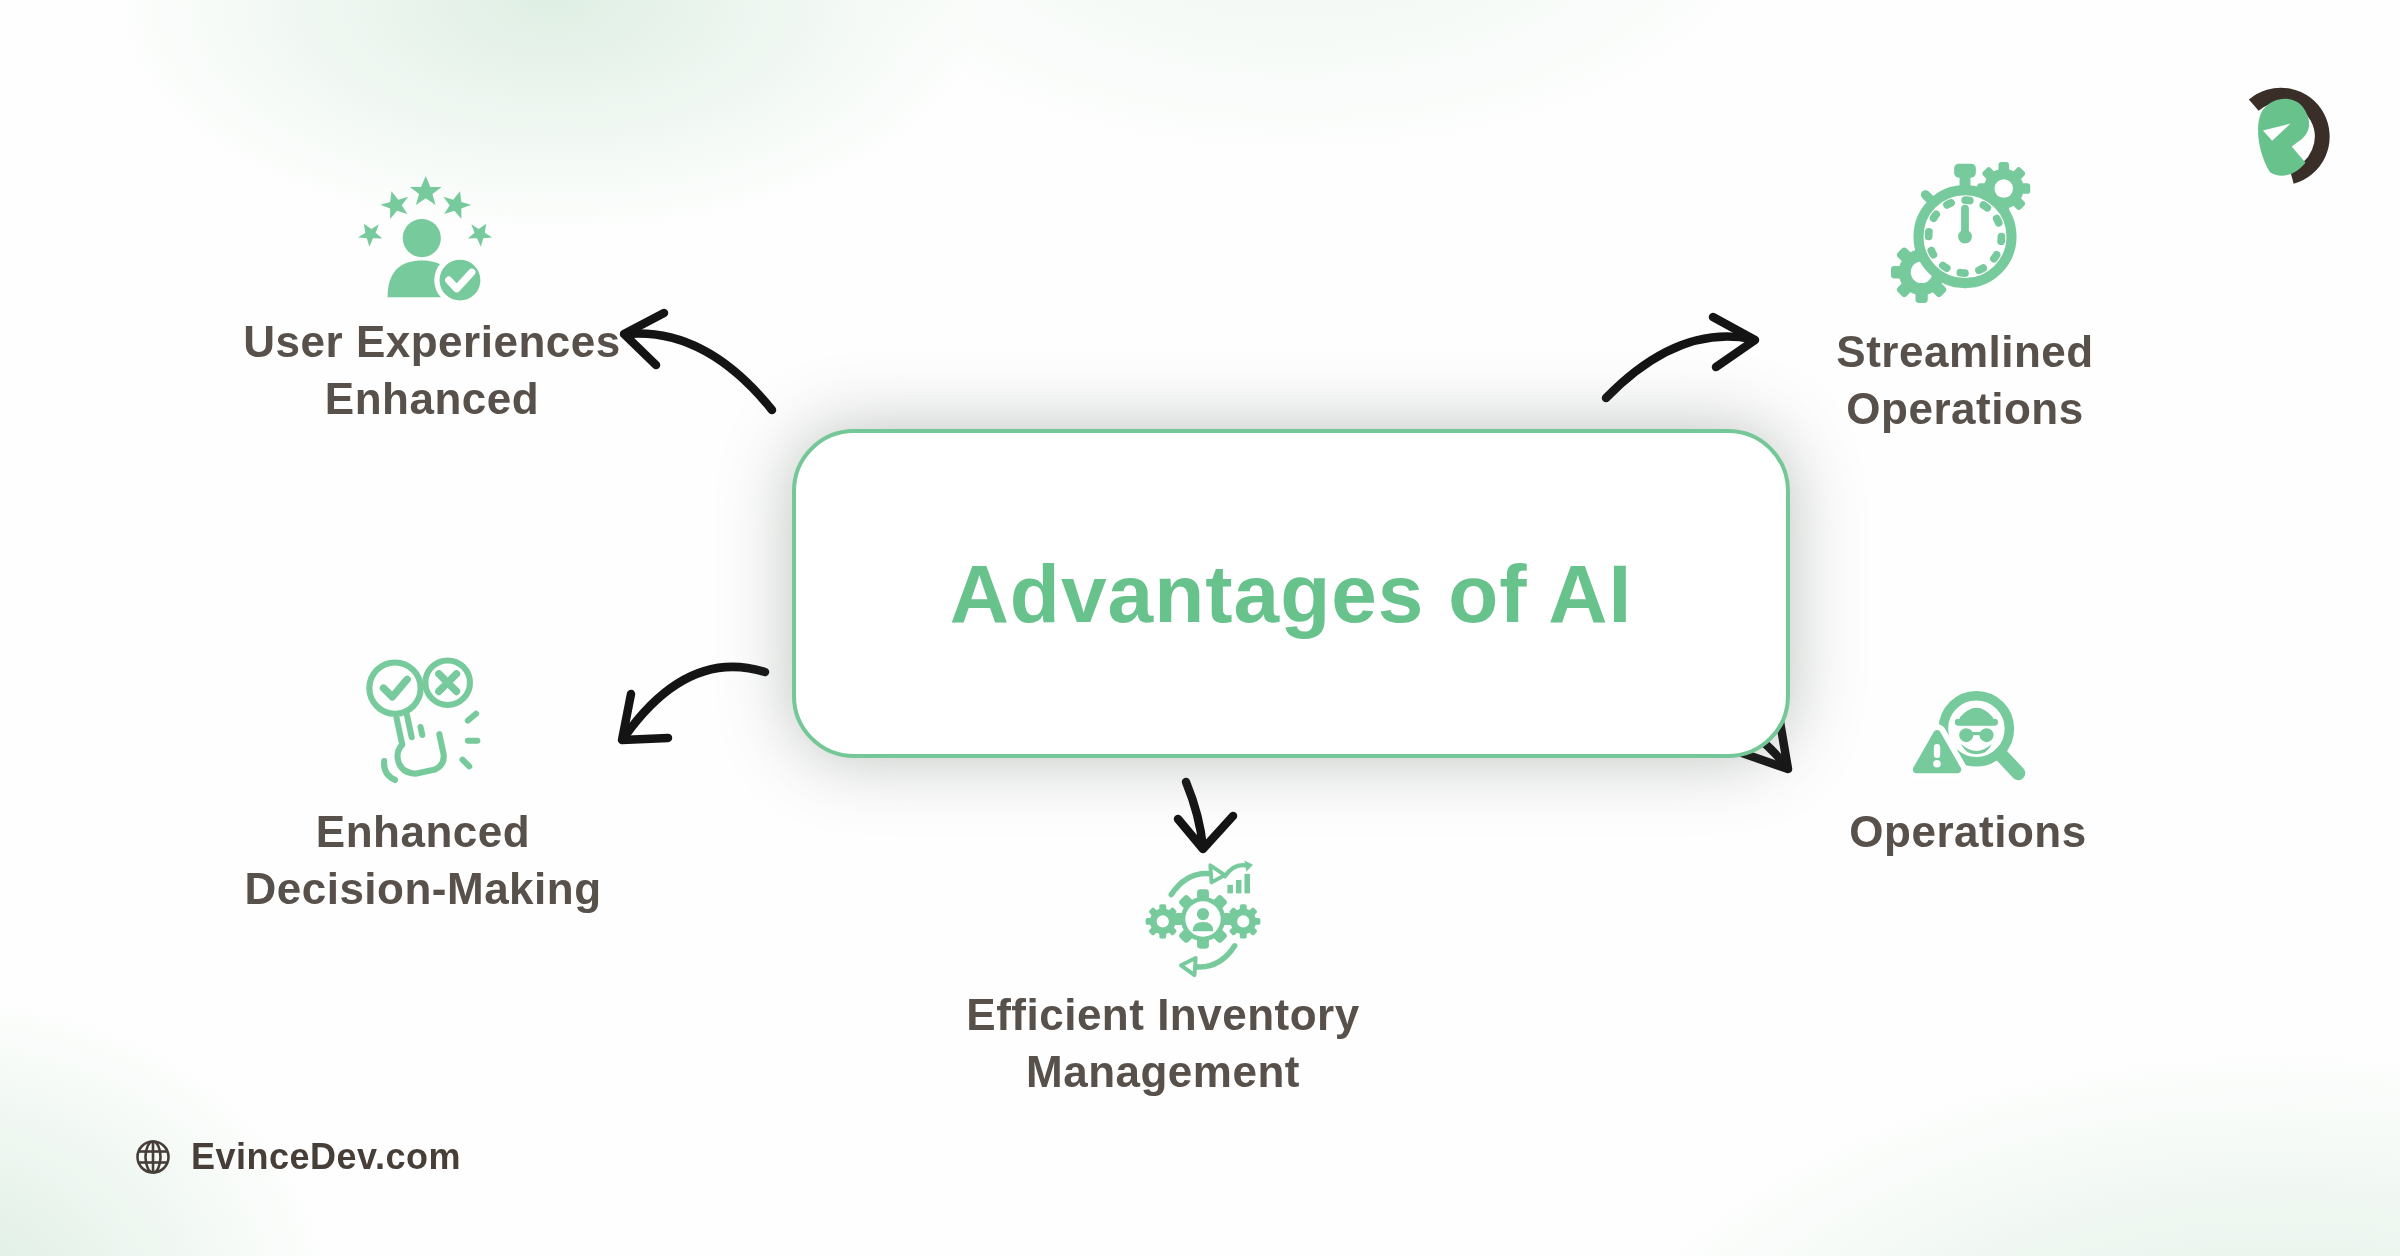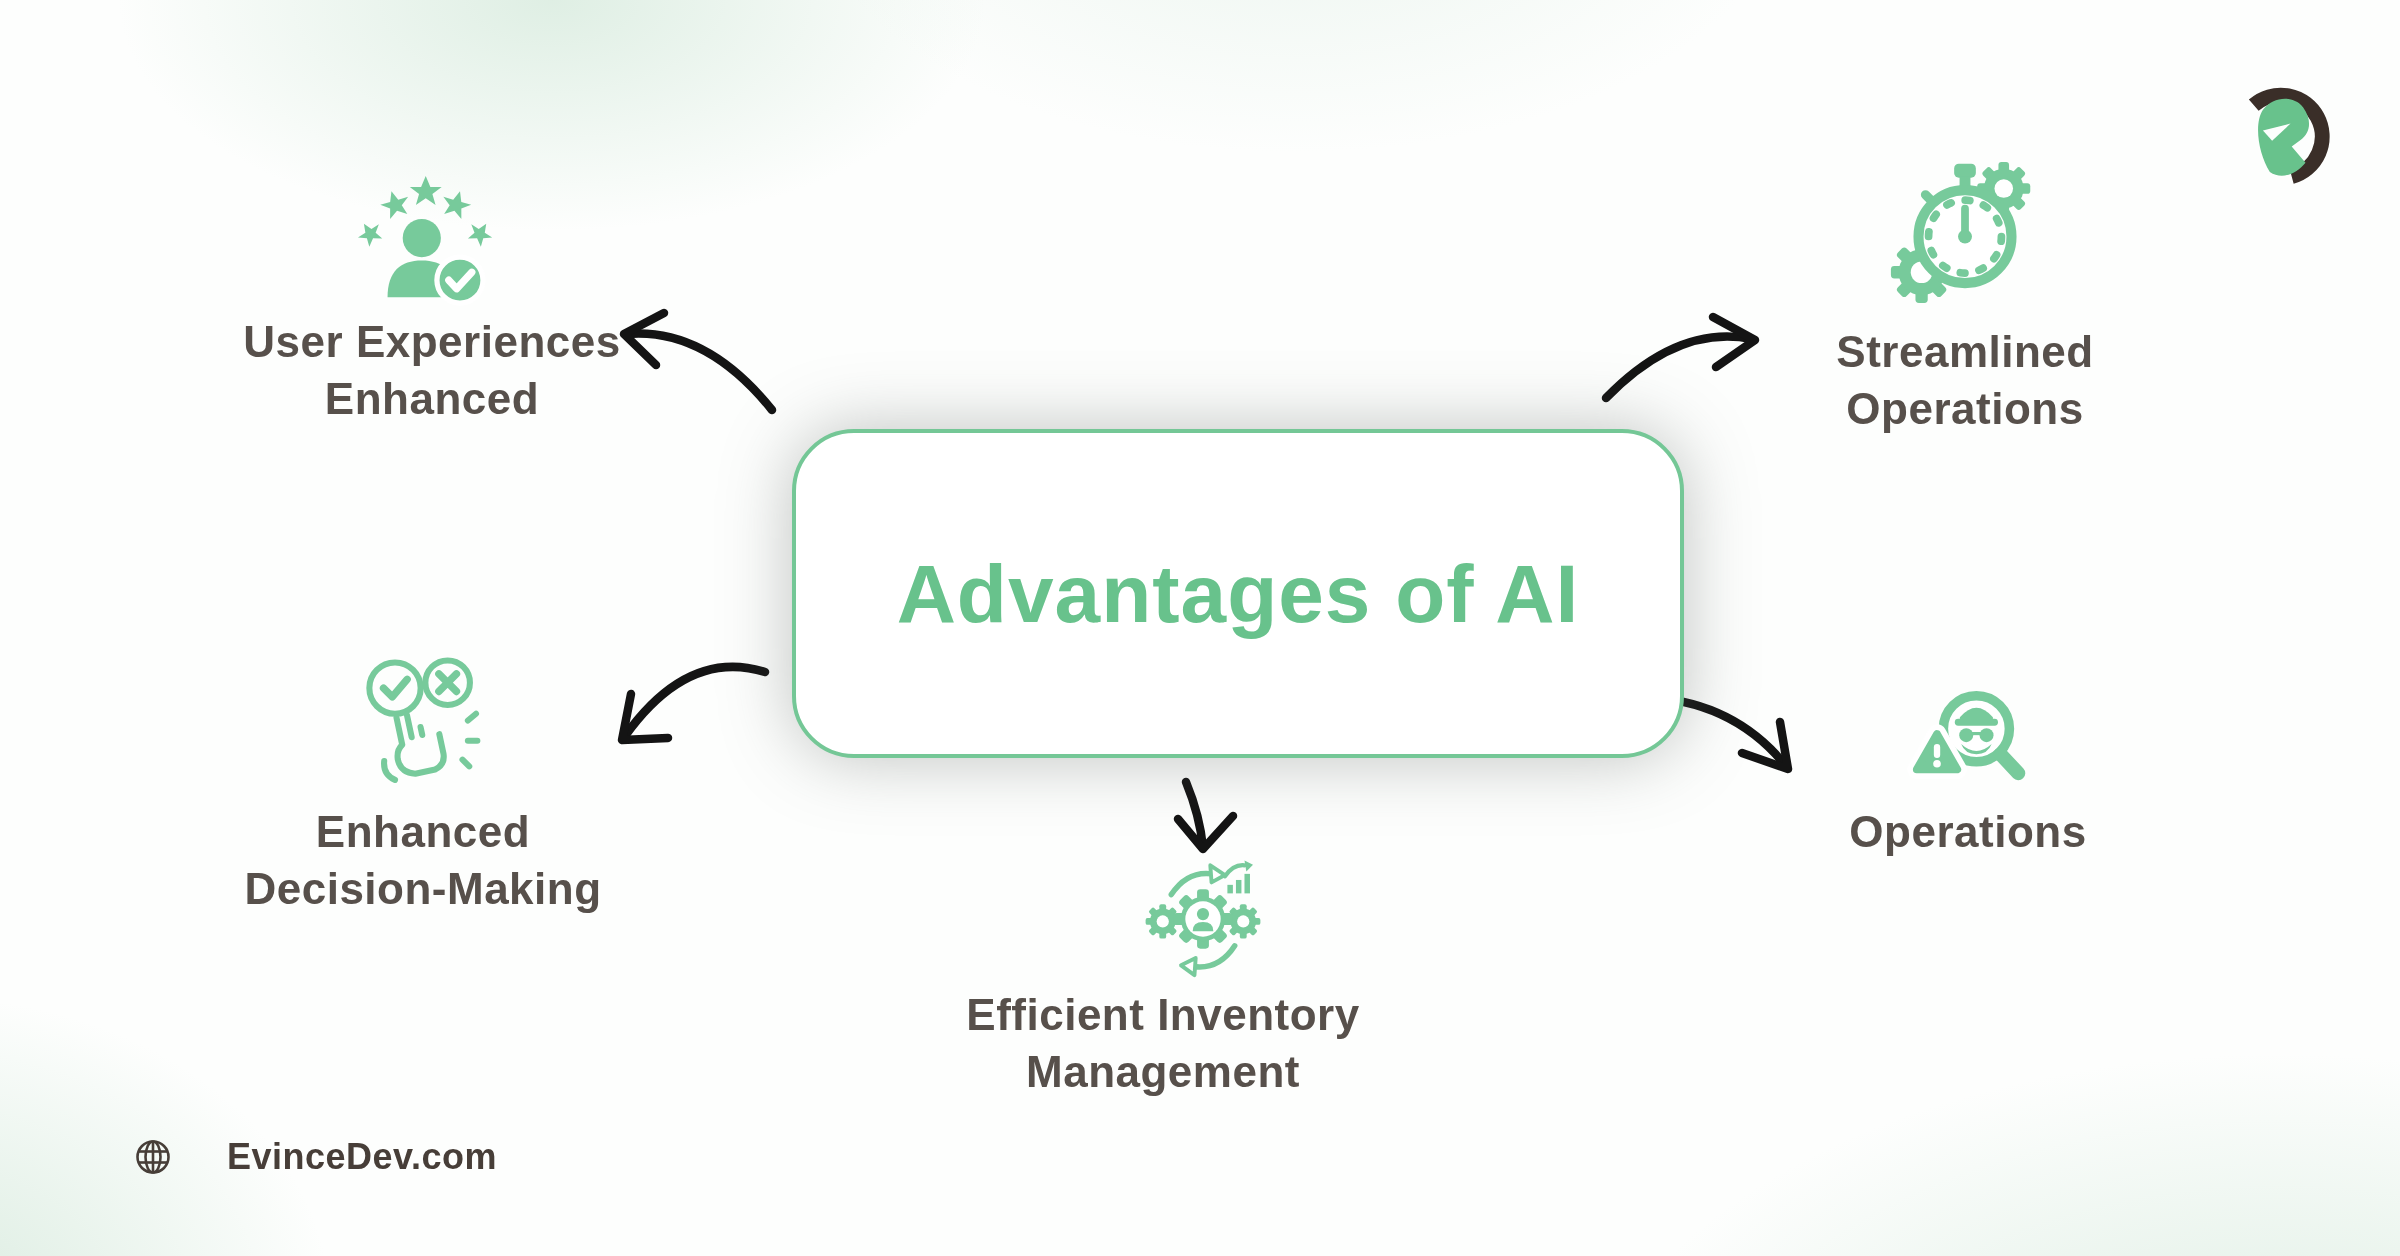--- a/index.html
+++ b/index.html
@@ -17,39 +17,39 @@
   .canvas{
     position:relative;width:2400px;height:1256px;overflow:hidden;
     background:
       radial-gradient(ellipse 620px 330px at 23% 0%,  rgba(198,226,207,.55), rgba(198,226,207,0) 70%),
       radial-gradient(ellipse 700px 380px at 54% -9%, rgba(208,230,216,.38), rgba(208,230,216,0) 70%),
       radial-gradient(ellipse 560px 430px at -3% 104%,rgba(197,225,206,.62), rgba(197,225,206,0) 72%),
       radial-gradient(ellipse 980px 560px at 95% 116%,rgba(197,225,206,.66), rgba(197,225,206,0) 72%),
       #fdfefd;
   }
   .center-box{
-    position:absolute;left:792px;top:429px;width:892px;height:329px;
+    position:absolute;left:792px;top:429px;width:998px;height:329px;
     box-sizing:border-box;border:4px solid var(--box-border);border-radius:62px;
     background:#ffffff;box-shadow:0 0 70px rgba(90,95,92,.38);
     display:flex;flex-direction:column;align-items:center;justify-content:center;gap:30px;
   }
   .title{font-size:82px;font-weight:bold;color:var(--accent-green);letter-spacing:1px;line-height:1;}
   .subtitle{font-size:62px;font-weight:300;color:var(--subtitle-text);letter-spacing:2px;line-height:1;}
   .node-icon{position:absolute;}
   .node-label{
     position:absolute;width:600px;text-align:center;
     font-size:44px;font-weight:bold;color:var(--heading-text);
     line-height:57px;letter-spacing:.5px;
   }
   .overlay{position:absolute;left:0;top:0;width:2400px;height:1256px;}
   .arrow{stroke:var(--arrow-black);stroke-width:8.5;fill:none;stroke-linecap:round;stroke-linejoin:round;}
   .ic-fill{fill:var(--icon-green);}
   .ic-stroke{stroke:var(--icon-green);fill:none;stroke-linecap:round;stroke-linejoin:round;}
   .footer{position:absolute;left:133px;top:1136px;display:flex;align-items:center;gap:18px;}
-  .footer-label{font-size:36px;font-weight:bold;color:var(--footer-text);letter-spacing:.5px;margin-left:36px;}
+  .footer-label{font-size:36px;font-weight:bold;color:var(--footer-text);letter-spacing:.5px;}
   .globe{stroke:var(--footer-text);fill:none;stroke-width:2.6;}
 </style>
 </head>
 <body>
 
 <div class="canvas">
 
   <svg class="overlay" viewBox="0 0 2400 1256">
     <g>
       <path class="arrow" d="M772,410 Q706,328 628,334"></path>

